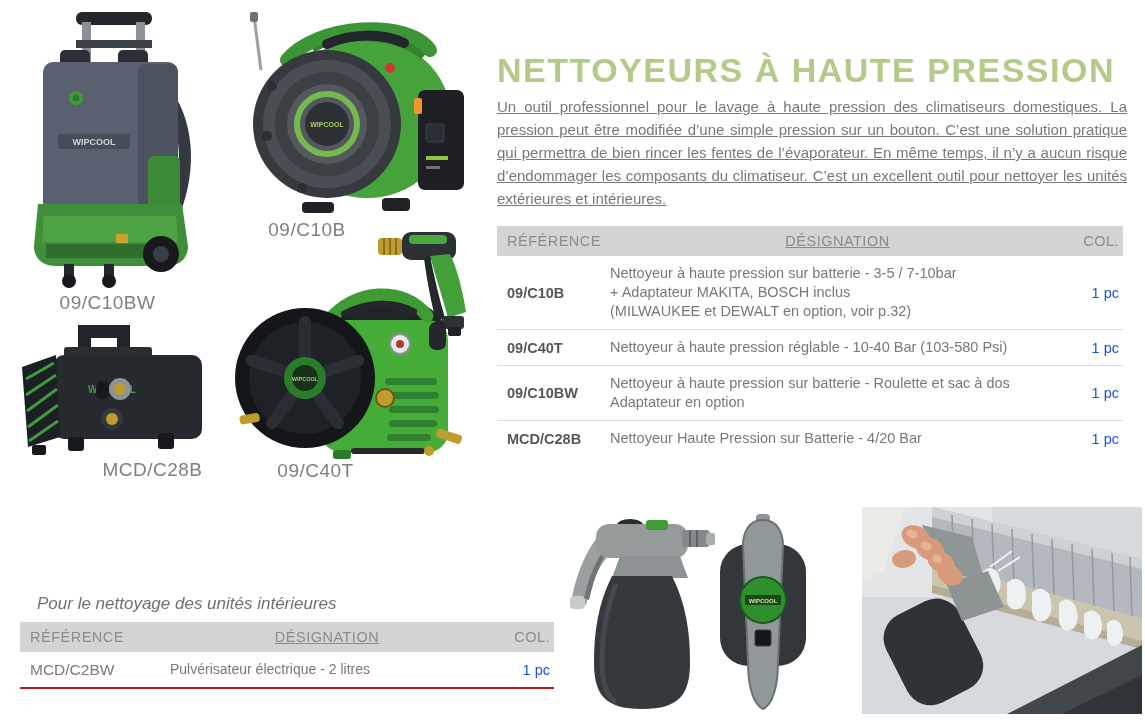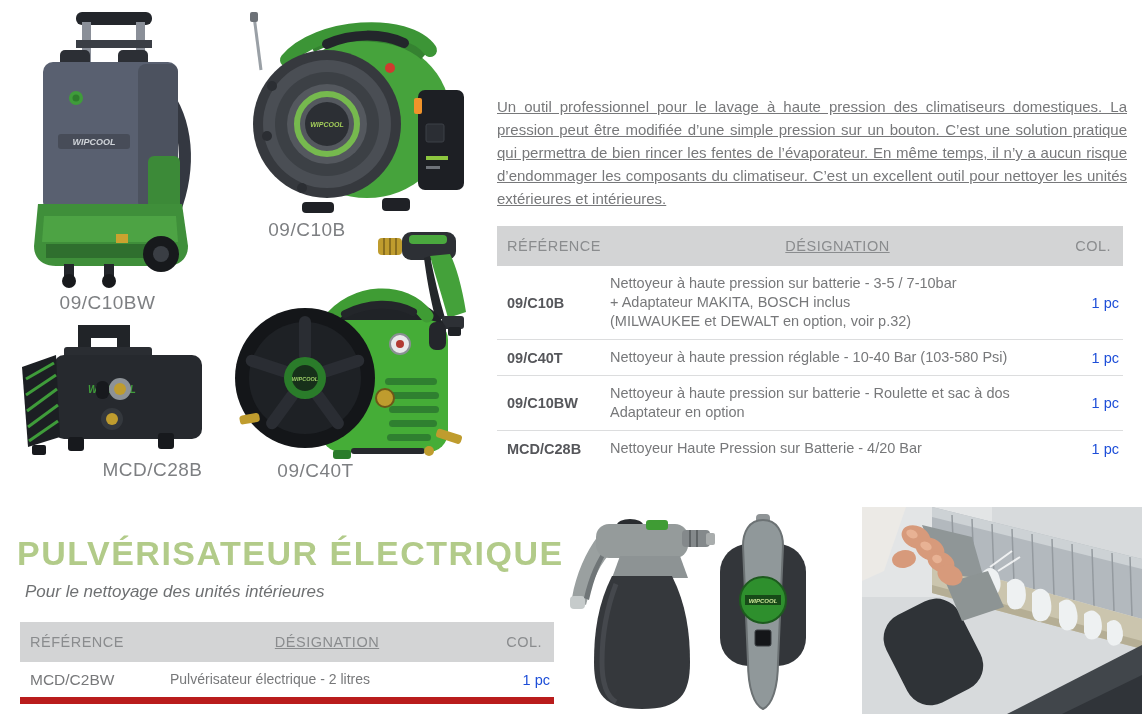--- a/index.html
+++ b/index.html
@@ -1,54 +1,54 @@
 <!DOCTYPE html>
 <html><head>
 <meta charset="utf-8">
 <style>
   html,body{margin:0;padding:0;background:#fff;}
   #page{
     position:relative;width:1145px;height:720px;background:#ffffff;
     font-family:"Liberation Sans",sans-serif;overflow:hidden;
   }
   .abs{position:absolute;}
-  figure{margin:0;padding:0;font-style:italic;}
+  figure{margin:0;padding:0;}
   figure svg{display:block;width:100%;height:100%;}
 
   .prod-label{
     position:absolute;font-size:19px;color:#7d7f82;text-align:center;
     letter-spacing:0.5px;
   }
   .green-title{
     position:absolute;margin:0;font-size:34px;line-height:40px;font-weight:bold;
     color:#b2cb89;letter-spacing:1.5px;white-space:nowrap;
   }
   .desc{
     position:absolute;margin:0;font-size:15px;line-height:23px;color:#77787a;
     text-align:justify;
     text-decoration:underline;
   }
   .subtitle{
-    position:absolute;margin:4px;font-style:italic;font-size:17px;color:#6e7072;
+    position:absolute;margin:16px;font-style:italic;font-size:17px;color:#6e7072;
   }
 
   table.cat{position:absolute;border-collapse:collapse;table-layout:fixed;}
   .cat th{
     background:#d3d4d5;color:#8a8c8e;font-weight:normal;font-size:14.5px;
-    height:40px;padding:0;letter-spacing:0.5px;margin-left:36px;
+    height:30px;padding:0;letter-spacing:0.5px;margin-left:36px;
   }
   .cat th.h-ref{text-align:left;padding-left:10px;}
   .cat th.h-des{text-align:center;text-decoration:underline;}
-  .cat th.h-col{text-align:right;padding-right:12px;}
+  .cat th.h-col{text-align:right;padding-right:4px;}
   .cat td{font-size:14.5px;padding:8px 0;vertical-align:middle;}
   .cat td.c-ref{font-weight:bold;color:#55565a;padding-left:10px;}
   .cat td.c-des{color:#77787a;line-height:19px;white-space:pre-line;margin-top:28px;}
   .cat td.c-col{color:#1d4ed8;text-align:right;padding-right:4px;}
   #tbl-pressure tbody tr + tr td{border-top:1px solid #dcddde;}
-  #tbl-sprayer tbody td{border-bottom:7px solid #b91c1c;}
+  #tbl-sprayer tbody td{border-bottom:2px solid #b91c1c;}
   #tbl-sprayer td.c-ref{font-weight:normal;color:#77787a;font-size:15.5px;}
   #tbl-sprayer td.c-des{text-align:left;white-space:normal;font-size:14px;}
 </style>
 </head>
 <body>
 
 <div id="page">
 
   <figure class="abs" style="left:18px;top:6px;width:190px;height:284px">
     <svg viewBox="0 0 190 284">
@@ -182,20 +182,21 @@
       <circle cx="152" cy="128" r="9" fill="#bf9c2e" stroke="#6d5718" stroke-width="2"></circle>
       <rect x="205" y="158" width="26" height="9" rx="3" fill="#bf9c2e" transform="rotate(18 205 158)"></rect>
       <rect x="6" y="146" width="20" height="9" rx="3" fill="#bf9c2e" transform="rotate(-10 6 146)"></rect>
       <rect x="118" y="178" width="74" height="6" rx="3" fill="#26292d"></rect>
       <circle cx="196" cy="181" r="5" fill="#bf9c2e"></circle>
       <rect x="100" y="180" width="18" height="9" rx="3" fill="#2a7c2a"></rect>
     </svg>
   </figure>
   <div class="prod-label" style="left:258px;top:460px;width:115px">09/C40T</div>
 
+  <h1 class="green-title" style="left:497px;top:50px">NETTOYEURS À HAUTE PRESSION</h1>
 
   <p class="desc" style="left:497px;top:95px;width:630px">Un outil professionnel pour le lavage à haute pression des climatiseurs domestiques. La pression peut être modifiée d’une simple pression sur un bouton. C’est une solution pratique qui permettra de bien rincer les fentes de l’évaporateur. En même temps, il n’y a aucun risque d’endommager les composants du climatiseur. C’est un excellent outil pour nettoyer les unités extérieures et intérieures.</p>
 
   <table class="cat" id="tbl-pressure" style="left:497px;top:226px;width:626px">
     <colgroup>
         <col style="width:113px">
         <col style="width:455px">
         <col style="width:58px">
       </colgroup>
     <thead>
@@ -225,21 +226,20 @@
         <td class="c-col">1 pc</td>
       </tr>
       <tr>
         <td class="c-ref">MCD/C28B</td>
         <td class="c-des">Nettoyeur Haute Pression sur Batterie - 4/20 Bar</td>
         <td class="c-col">1 pc</td>
       </tr>
     </tbody>
   </table>
 
-  <h1 class="green-title" style="left:17px;top:533px">PULVÉRISATEUR ÉLECTRIQUE</h1>
 
   <p class="subtitle" style="left:21px;top:578px">Pour le nettoyage des unités intérieures</p>
 
   <table class="cat" id="tbl-sprayer" style="left:20px;top:622px;width:534px">
     <colgroup>
         <col style="width:150px">
         <col style="width:314px">
         <col style="width:70px">
       </colgroup>
     <thead>

